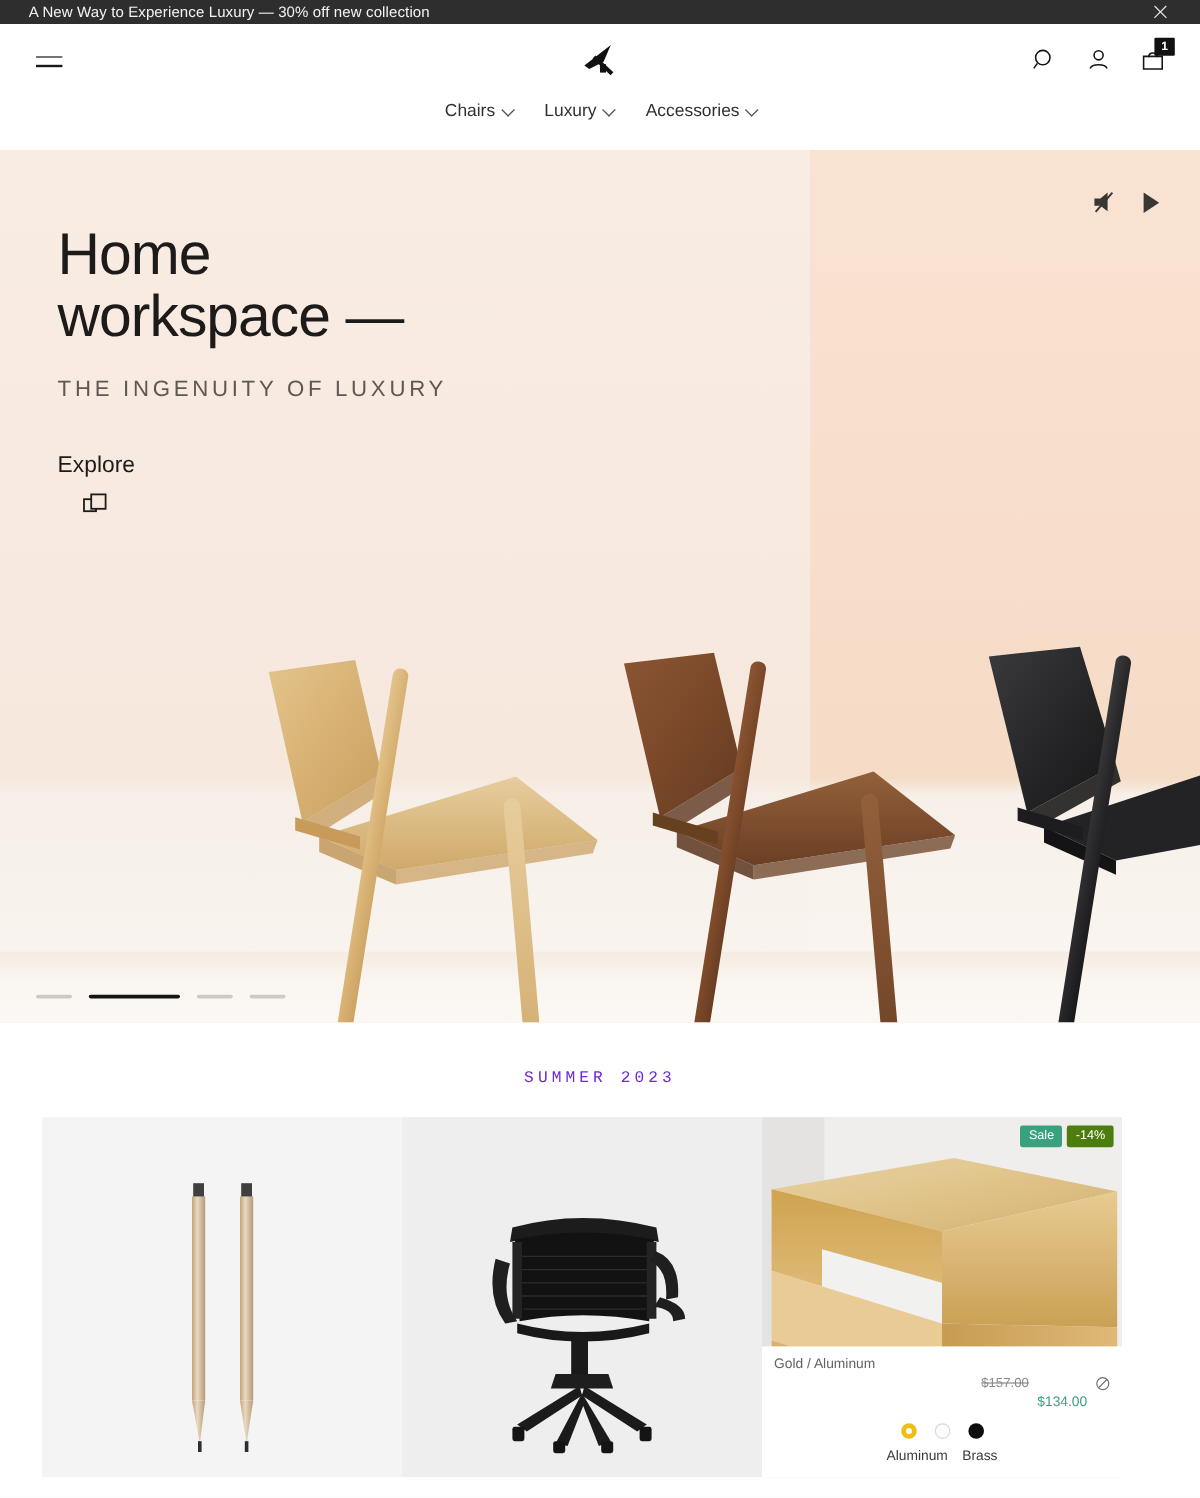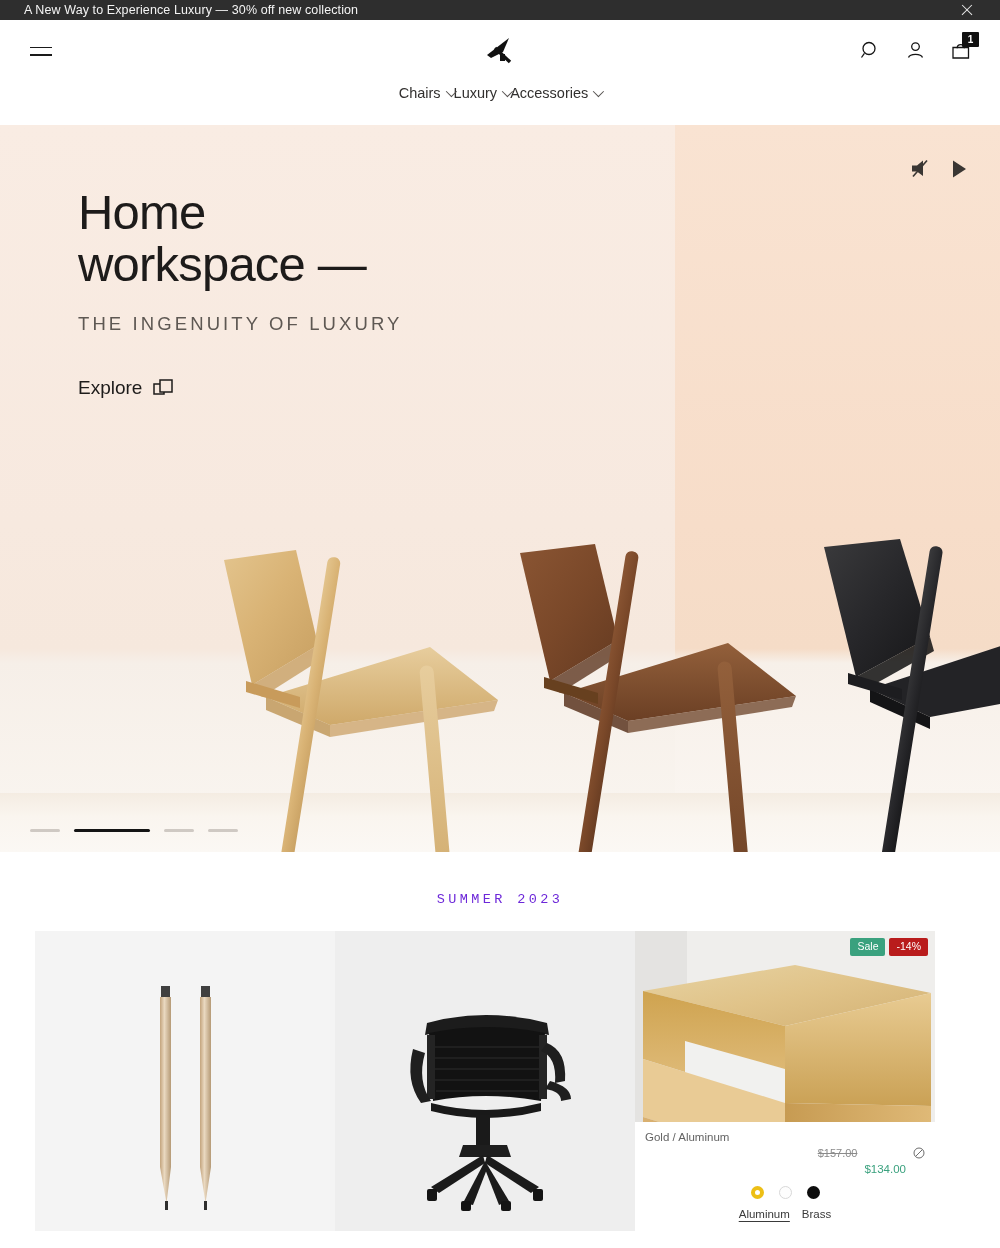--- a/index.html
+++ b/index.html
@@ -51,21 +51,21 @@
   .cart-badge {
     position: absolute; right: -7px; top: -8px;
     min-width: 17px; height: 15px; background: #111; color: #fff;
     font-size: 10px; line-height: 15px; text-align: center;
     border-radius: 1px; padding: 0 2px; font-weight: 600;
   }
 
   
   .nav {
     height: 40px; background: #fff;
-    display: flex; justify-content: center; align-items: flex-start; 
+    display: flex; justify-content: center; align-items: flex-start; gap: 28px;
   }
   .nav-item {
     font-size: 14.5px; color: #32302f; cursor: pointer;
     display: flex; align-items: center; gap: 5px;
   }
   .chev {
     width: 8px; height: 8px; border-right: 1.3px solid #55514f;
     border-bottom: 1.3px solid #55514f; transform: rotate(45deg) translateY(-2px);
   }
 
@@ -81,32 +81,32 @@
   .hero-bg-right {
     position: absolute; left: 675px; top: 0; width: 325px; height: 100%;
     background: linear-gradient(180deg,#f9e3d2 0%,#f7ddc9 55%,#f5dcc7 72%,#f7f0e9 74%,#fbf7f3 100%);
   }
   .hero-floor {
     position: absolute; left: 0; right: 0; top: 668px; height: 59px;
     background: linear-gradient(180deg,#f4ece2 0%,#faf5ef 40%,#fbf8f4 100%);
   }
   .hero-inner { position: absolute; inset: 0; }
 
-  .hero-copy { position: absolute; left: 78px; top: 62px; }
+  .hero-copy { position: absolute; left: 48px; top: 62px; }
   .hero-title {
     font-size: 49px; line-height: 1.06; color: #1d1b1a;
     font-weight: 400; letter-spacing: -0.8px; white-space: pre-line;
   }
   .hero-sub {
     margin-top: 22px; font-size: 18.5px; color: #5e5853;
     letter-spacing: 3.1px; font-weight: 400;
   }
   .hero-explore {
     margin-top: 42px; display: inline-flex; align-items: center; gap: 11px;
-    font-size: 19px; color: #1d1b1a; cursor: pointer;
+    font-size: 19px; color: #1d1b1a; cursor: pointer; flex-direction: column;
   }
 
   .hero-ctrls {
     position: absolute; right: 32px; top: 33px;
     display: flex; align-items: center; gap: 18px;
   }
   .hero-ctrl { cursor: pointer; display: block; }
 
   .hero-dots {
     position: absolute; left: 30px; bottom: 20px;
@@ -134,21 +134,21 @@
   .media-cube { background: #eceaea; }
 
   .badges {
     position: absolute; right: 7px; top: 7px; display: flex; gap: 4px; z-index: 4;
   }
   .badge {
     font-size: 10.5px; color: #fff; padding: 2px 7px 3px; border-radius: 2px;
     line-height: 1.2;
   }
   .badge-sale { background: #3aa17e; }
-  .badge-disc { background: #b91c1c; }
+  .badge-disc { background: #4d7c0f; }
 
   .quick {
     position: absolute; left: 0; right: 0; bottom: 0; background: #fff;
     padding: 9px 10px 11px; z-index: 5;
   }
   .quick-row1 {
     display: flex; justify-content: space-between; align-items: flex-start;
     font-size: 11.5px;
   }
   .variant-name { color: #636363; }
@@ -162,21 +162,21 @@
   .sw-gold {
     background: #fff; border: 4px solid #edbf16;
   }
   .sw-white { background: #fdfdfd; border: 1px solid #d8d8d8; }
   .sw-black { background: #0d0d0d; }
   .opts {
     display: flex; justify-content: center; gap: 12px; margin-top: 9px;
     font-size: 11.5px; color: #3a3a3a;
   }
   .opt { cursor: pointer; }
-  .opt.sel { text-decoration: underline; text-underline-offset: 3px; }
+  .opt.sel { text-underline-offset: 3px; }
 </style>
 </head>
 <body>
 
 <div class="announce">
   <div class="announce-text">A New Way to Experience Luxury — 30% off new collection</div>
   <div class="announce-close"></div>
 </div>
 
 <div class="header">

